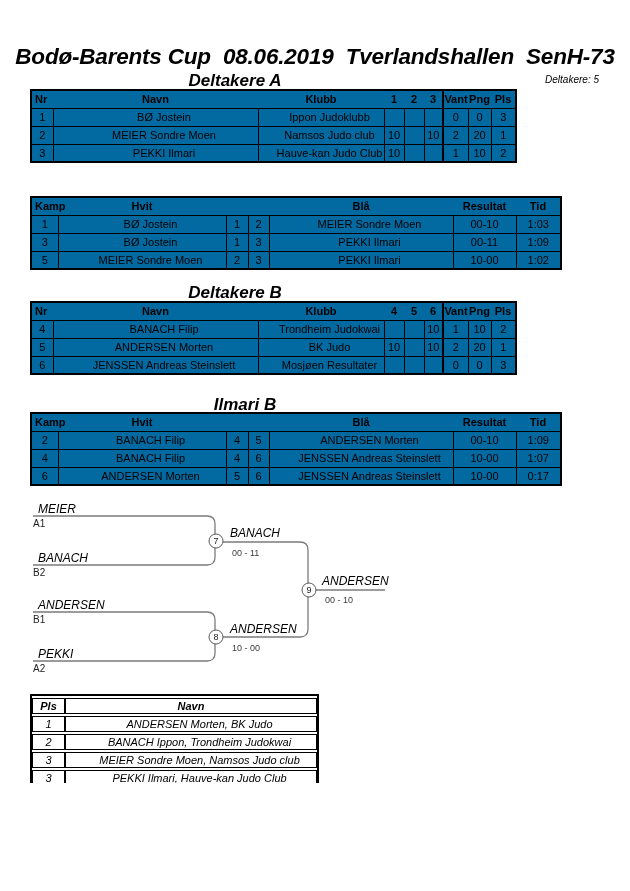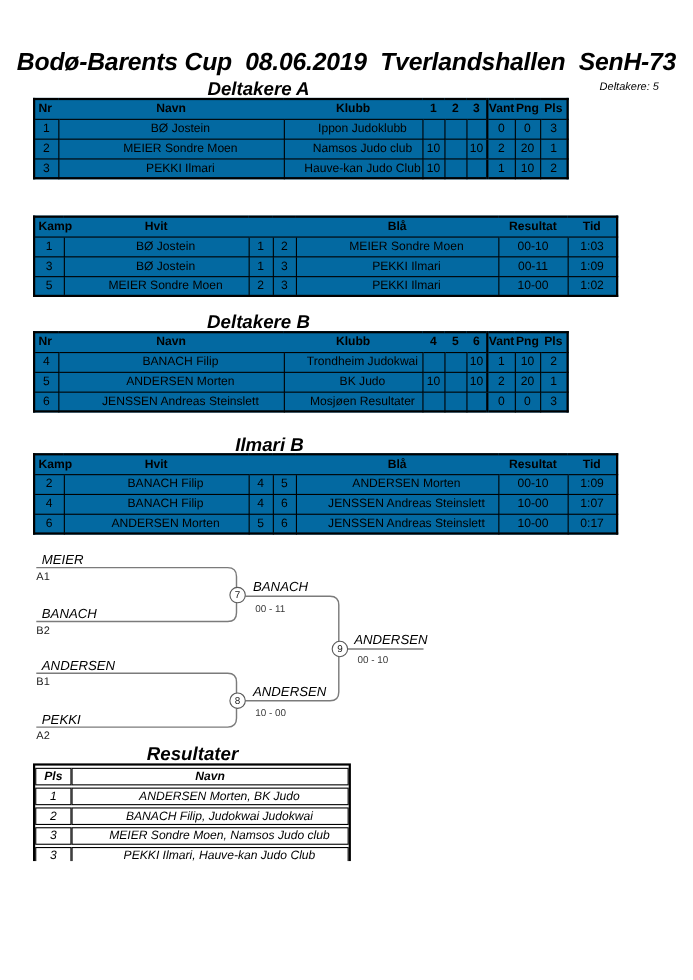--- a/index.html
+++ b/index.html
@@ -301,39 +301,38 @@
     <text class="bk-seed" x="33" y="672">A2</text>
 
     <text class="bk-name" x="230" y="537">BANACH</text>
     <text class="bk-score" x="232" y="556">00 - 11</text>
     <text class="bk-name" x="230" y="633">ANDERSEN</text>
     <text class="bk-score" x="232" y="651">10 - 00</text>
     <text class="bk-name" x="322" y="585">ANDERSEN</text>
     <text class="bk-score" x="325" y="603">00 - 10</text>
   </svg>
 
-  <div class="abs sec-title w350" style="top:676px;">Resultater</div>
   <div class="abs res-wrap" style="top:694px; left:30px;">
     <table class="res">
       <colgroup>
           <col style="width:33px">
           <col>
         </colgroup>
       <tbody>
           <tr>
         <th class="tc">Pls</th>
         <th class="tc">Navn</th>
       </tr>
       <tr>
         <td class="tc">1</td>
         <td class="tl">ANDERSEN Morten, BK Judo</td>
       </tr>
       <tr>
         <td class="tc">2</td>
-        <td class="tl">BANACH Filip, Judokwai Judokwai</td>
+        <td class="tl">BANACH Ippon, Trondheim Judokwai</td>
       </tr>
       <tr>
         <td class="tc">3</td>
         <td class="tl">MEIER Sondre Moen, Namsos Judo club</td>
       </tr>
       <tr>
         <td class="tc">3</td>
         <td class="tl">PEKKI Ilmari, Hauve-kan Judo Club</td>
       </tr>
     </tbody>

